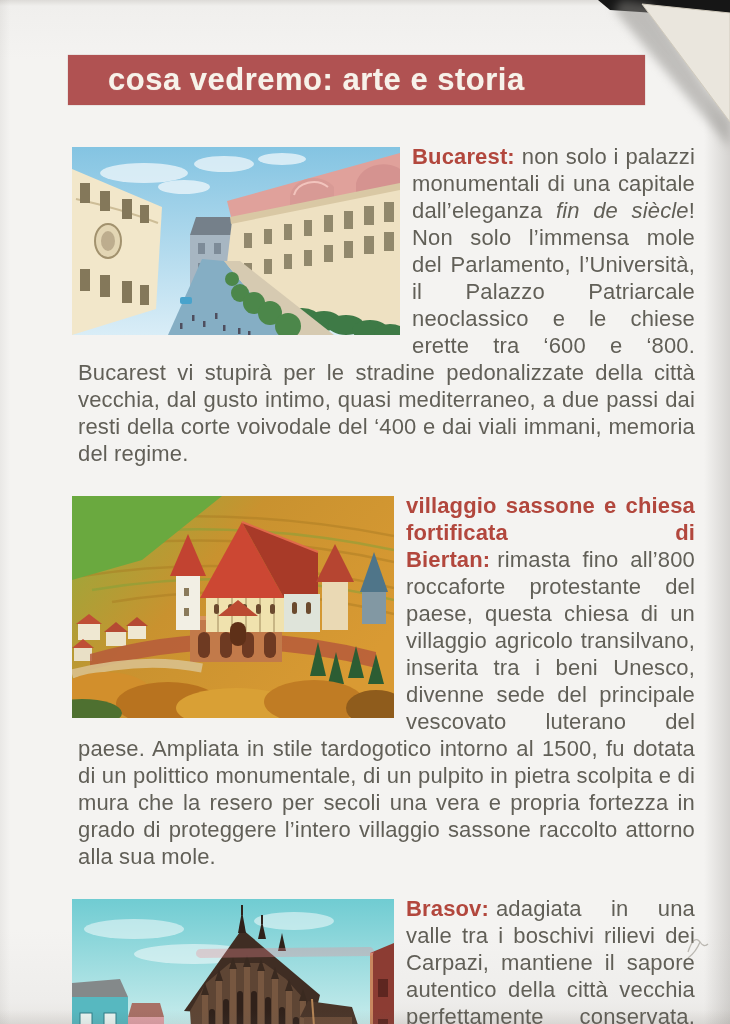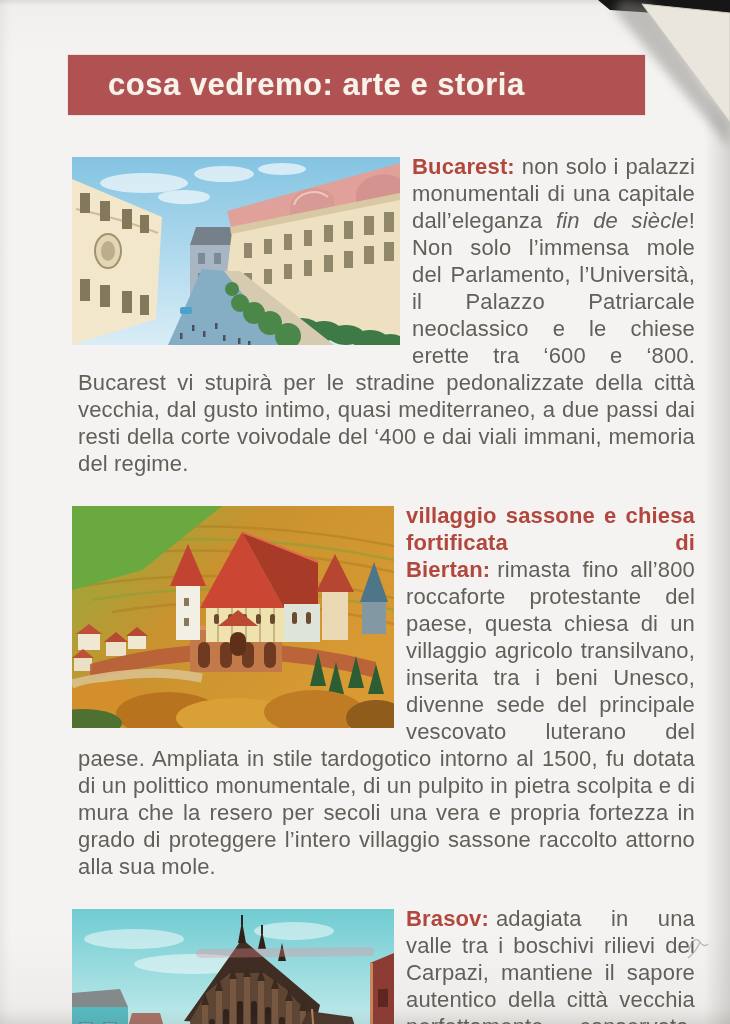--- a/index.html
+++ b/index.html
@@ -12,21 +12,21 @@
   .edge-shadow-right { position:absolute; top:0; right:0; width:26px; height:100%;
     background:linear-gradient(to right, rgba(90,85,80,0), rgba(90,85,80,0.20)); z-index:5; }
   .edge-shadow-left { position:absolute; top:0; left:0; width:10px; height:100%;
     background:linear-gradient(to left, rgba(90,85,80,0), rgba(90,85,80,0.07)); z-index:5; }
   .edge-shadow-bottom { position:absolute; bottom:0; left:0; width:100%; height:14px;
     background:linear-gradient(to bottom, rgba(90,85,80,0), rgba(90,85,80,0.10)); z-index:5; }
 
   .content { position:absolute; left:78px; top:55px; width:617px; z-index:2; }
 
   .banner {
-    width:537px; height:60px; margin-left:-10px; margin-bottom:38px;
+    width:537px; height:50px; margin-left:-10px; margin-bottom:38px;
     background:#b05252; padding-left:40px; display:flex; align-items:center;
     box-shadow:0 0 1px rgba(120,50,50,.5);
   }
   .banner-text {
     color:#f7f2ea; font-size:31px; font-weight:700; letter-spacing:.5px;
     text-shadow:0 0 1px rgba(255,250,240,.4);
   }
 
   .sec { overflow:visible; }
   .sec::after { content:""; display:block; clear:both; }

